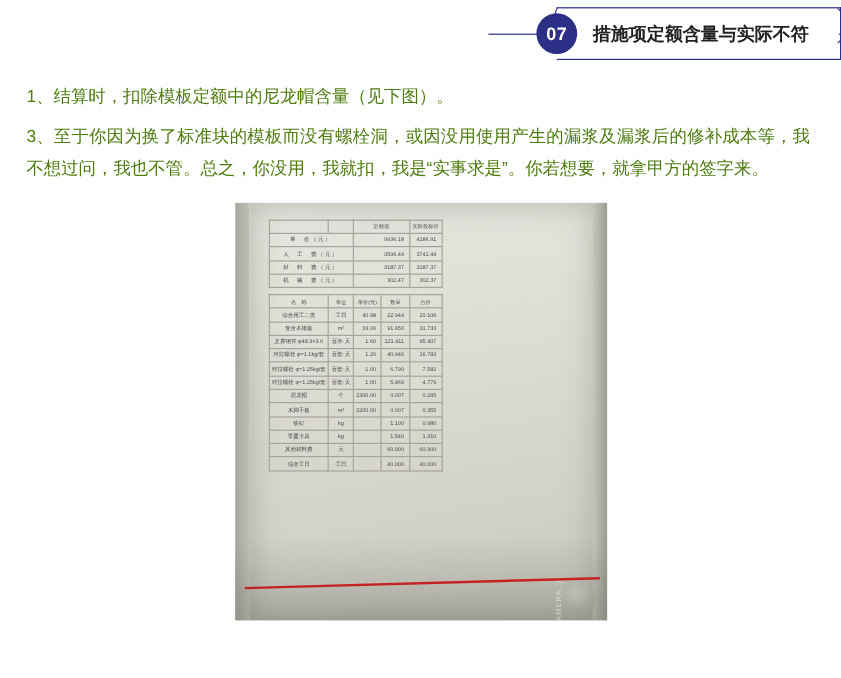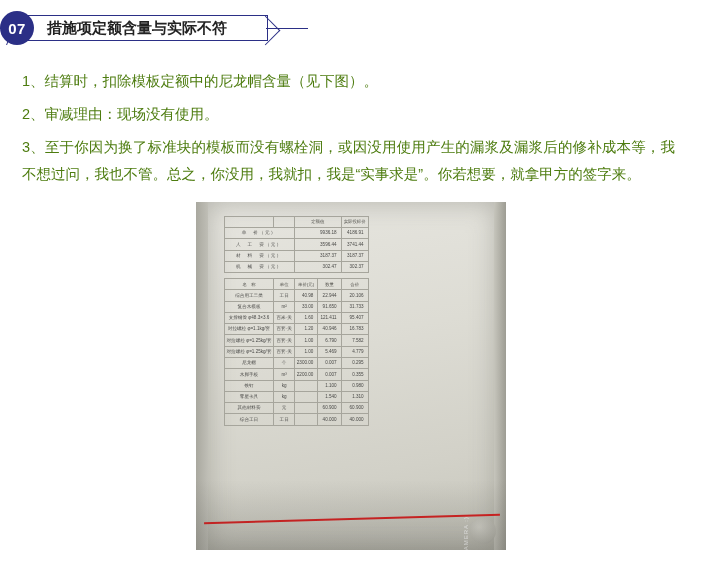--- a/index.html
+++ b/index.html
@@ -14,21 +14,21 @@
     color: #333333;
     overflow: hidden;
   }
 
   
   .header {
     position: relative;
     height: 56px;
     display: flex;
     align-items: center;
-    justify-content: flex-start;
+    justify-content: flex-end;
   }
   .banner {
     position: relative;
     display: flex;
     align-items: center;
     height: 34px;
   }
   .banner-left-line {
     position: absolute;
     left: -40px;
@@ -56,22 +56,22 @@
     display: flex;
     align-items: center;
     justify-content: center;
     position: relative;
     z-index: 3;
     letter-spacing: 0.5px;
   }
   .banner-box {
     position: relative;
     margin-left: -17px;
-    height: 26px;
-    padding: 0 40px 0 30px;
+    height: 44px;
+    padding: 0 26px 0 30px;
     display: flex;
     align-items: center;
     border: 1px solid #2b2f86;
     border-left: none;
     box-sizing: border-box;
     font-family: Liberation Mono, monospace;
   }
   .banner-box::before {
     content: "";
     position: absolute;
@@ -236,21 +236,20 @@
     <span class="banner-right-line"></span>
     <div class="badge">07</div>
     <div class="banner-box">
       <span class="banner-title">措施项定额含量与实际不符</span>
     </div>
   </div>
 </div>
 
 <div class="body-text">
   <p class="para">1、结算时，扣除模板定额中的尼龙帽含量（见下图）。</p>
-  <p class="para">2、审减理由：现场没有使用。</p>
   <p class="para">3、至于你因为换了标准块的模板而没有螺栓洞，或因没用使用产生的漏浆及漏浆后的修补成本等，我不想过问，我也不管。总之，你没用，我就扣，我是“实事求是”。你若想要，就拿甲方的签字来。</p>
 </div>
 
 <div class="photo-wrap">
   <div class="photo">
     <div class="photo-edge-left"></div>
     <div class="photo-paper"></div>
     <div class="photo-edge-right"></div>
 
     <table class="doc-table">

